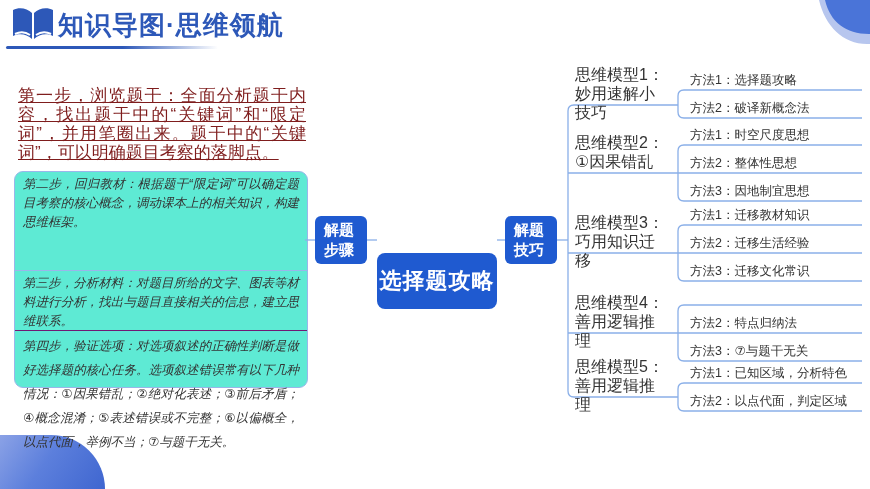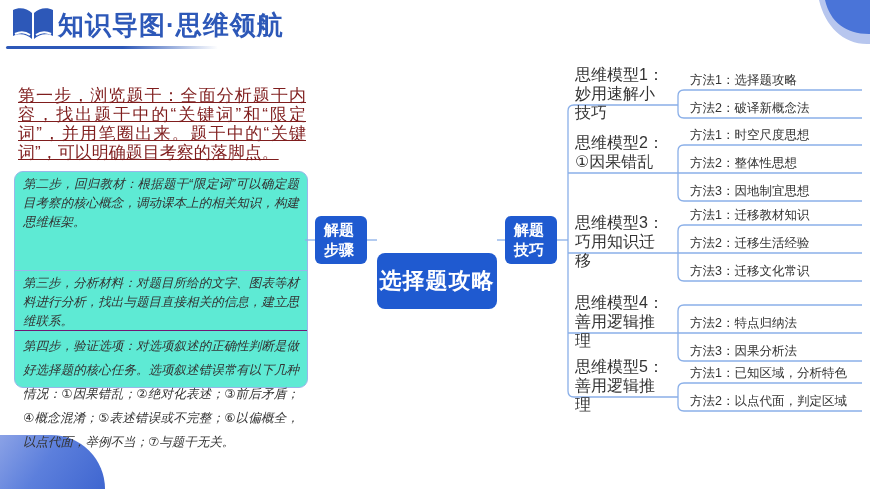--- a/index.html
+++ b/index.html
@@ -144,18 +144,18 @@
 
   <div class="method-label" style="top:127px">方法1：时空尺度思想</div>
   <div class="method-label" style="top:155px">方法2：整体性思想</div>
   <div class="method-label" style="top:183px">方法3：因地制宜思想</div>
 
   <div class="method-label" style="top:207px">方法1：迁移教材知识</div>
   <div class="method-label" style="top:235px">方法2：迁移生活经验</div>
   <div class="method-label" style="top:263px">方法3：迁移文化常识</div>
 
   <div class="method-label" style="top:315px">方法2：特点归纳法</div>
-  <div class="method-label" style="top:343px">方法3：因果分析法</div>
+  <div class="method-label" style="top:343px">方法3：⑦与题干无关</div>
 
   <div class="method-label" style="top:365px">方法1：已知区域，分析特色</div>
   <div class="method-label" style="top:393px">方法2：以点代面，判定区域</div>
 
 </div>
 
 </body></html>

